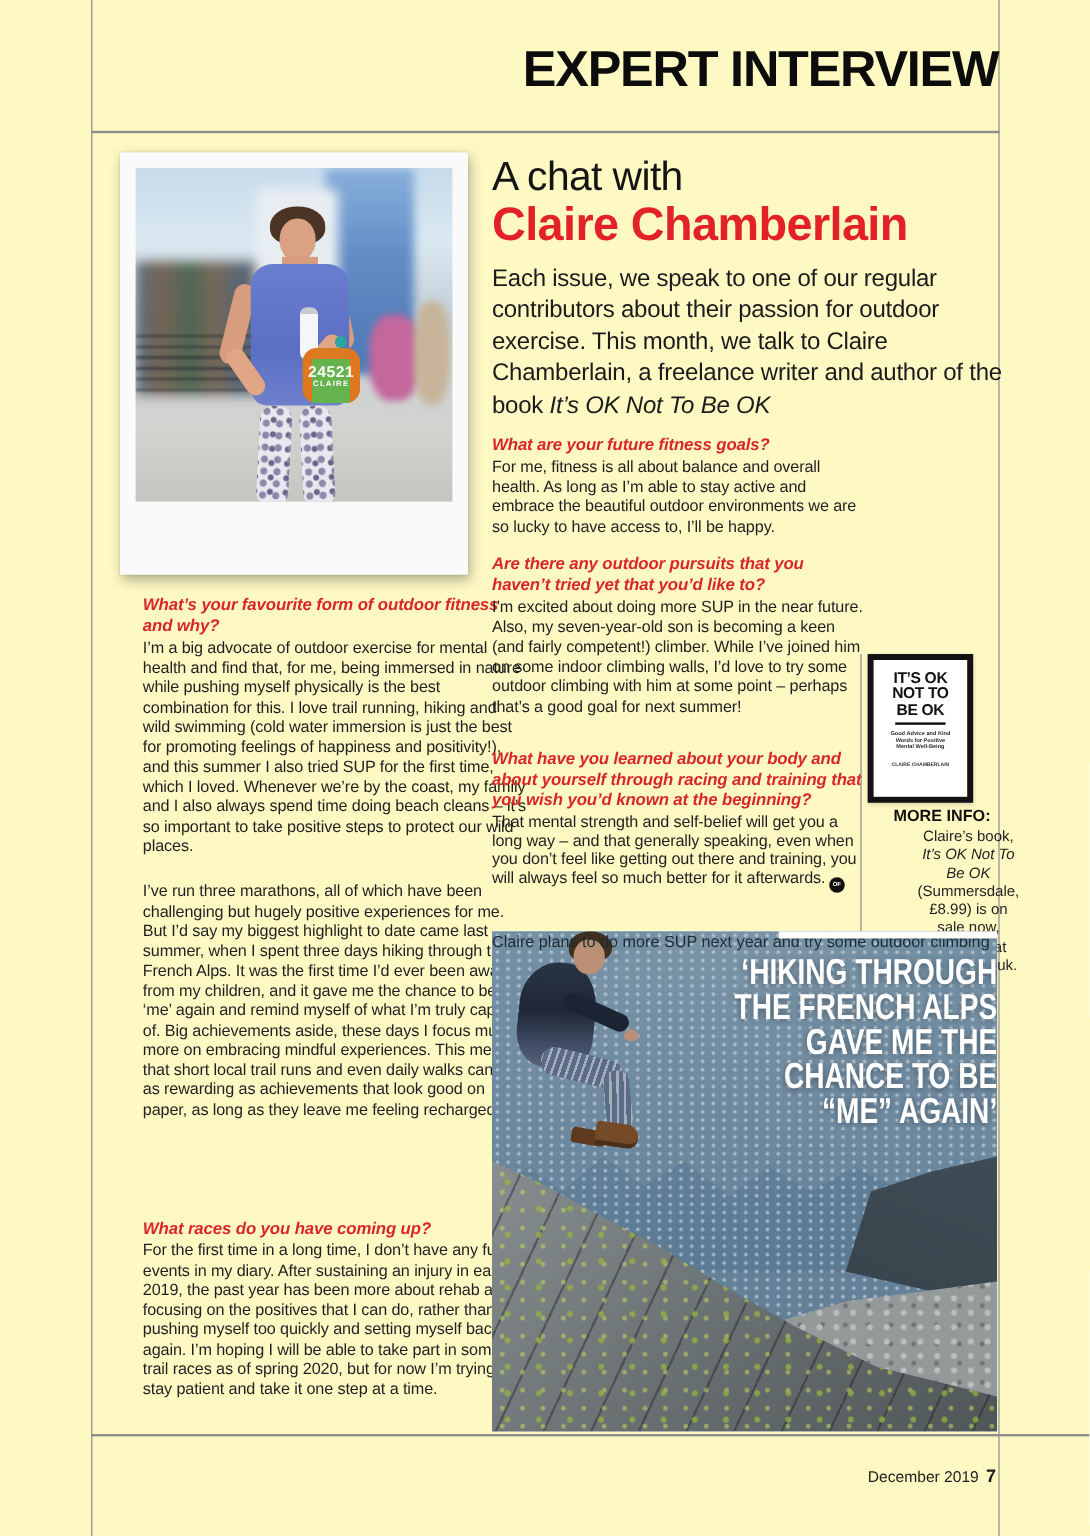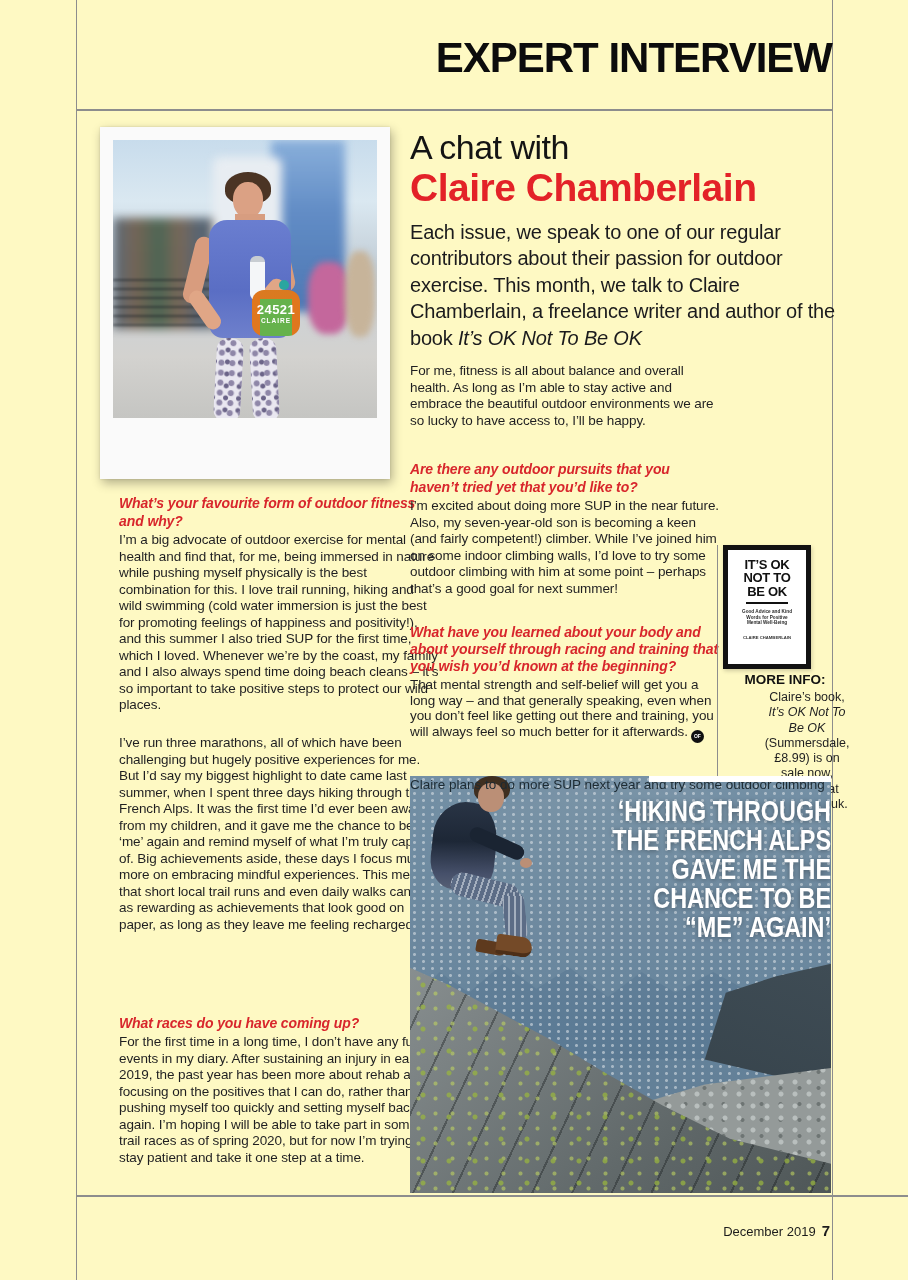--- a/index.html
+++ b/index.html
@@ -193,20 +193,21 @@
   </div>
   <div class="qa qa-l qa-l2">
     <p class="a">I’ve run three marathons, all of which have been challenging but hugely positive experiences for me. But I’d say my biggest highlight to date came last summer, when I spent three days hiking through the French Alps. It was the first time I’d ever been away from my children, and it gave me the chance to be ‘me’ again and remind myself of what I’m truly capable of. Big achievements aside, these days I focus much more on embracing mindful experiences. This means that short local trail runs and even daily walks can be as rewarding as achievements that look good on paper, as long as they leave me feeling recharged.</p>
   </div>
   <div class="qa qa-l qa-l3">
     <p class="q">What races do you have coming up?</p>
     <p class="a">For the first time in a long time, I don’t have any future events in my diary. After sustaining an injury in early 2019, the past year has been more about rehab and focusing on the positives that I can do, rather than pushing myself too quickly and setting myself back again. I’m hoping I will be able to take part in some trail races as of spring 2020, but for now I’m trying to stay patient and take it one step at a time.</p>
   </div>
 
   <div class="qa qa-r qa-r1">
+    <p class="q">What are your future fitness goals?</p>
     <p class="a">For me, fitness is all about balance and overall health. As long as I’m able to stay active and embrace the beautiful outdoor environments we are so lucky to have access to, I’ll be happy.</p>
   </div>
   <div class="qa qa-r qa-r2">
     <p class="q">Are there any outdoor pursuits that you haven’t tried yet that you’d like to?</p>
     <p class="a">I’m excited about doing more SUP in the near future. Also, my seven-year-old son is becoming a keen (and fairly competent!) climber. While I’ve joined him on some indoor climbing walls, I’d love to try some outdoor climbing with him at some point – perhaps that’s a good goal for next summer!</p>
   </div>
   <div class="qa qa-r qa-r3">
     <p class="q">What have you learned about your body and about yourself through racing and training that you wish you’d known at the beginning?</p>
     <p class="a"><span>That mental strength and self-belief will get you a long way – and that generally speaking, even when you don’t feel like getting out there and training, you will always feel so much better for it afterwards.</span><span class="endmark">OF</span></p>
   </div>

